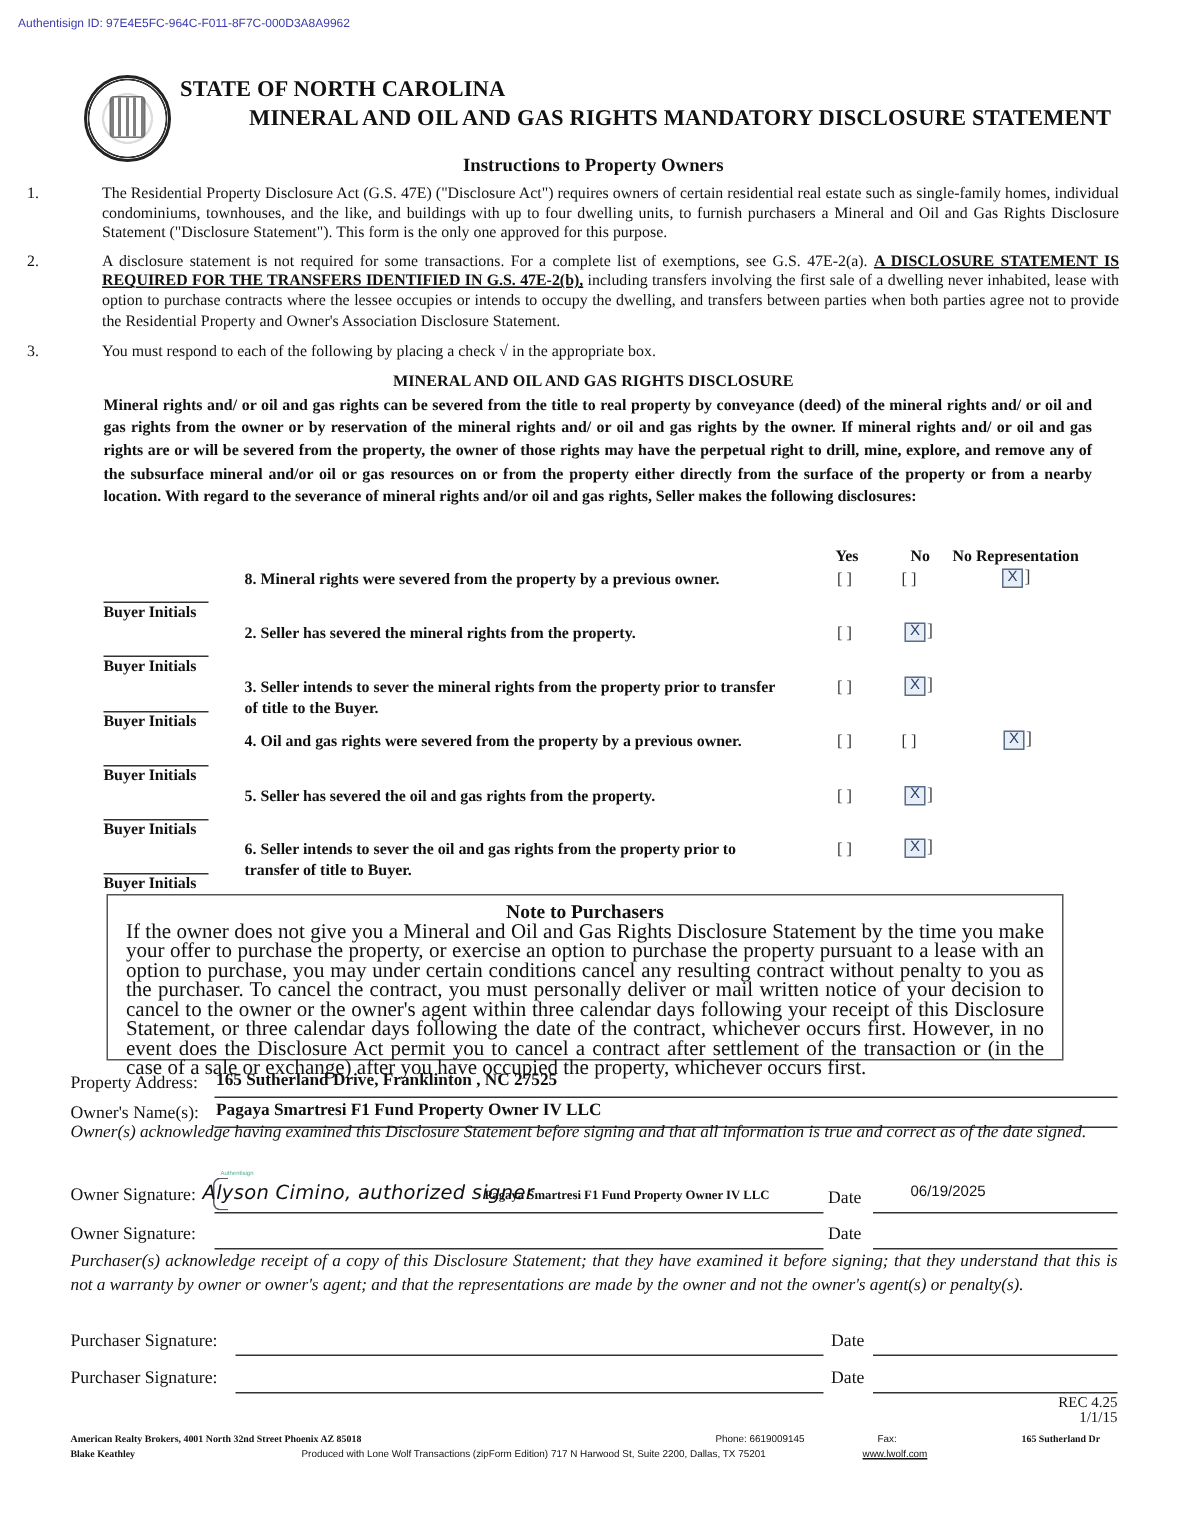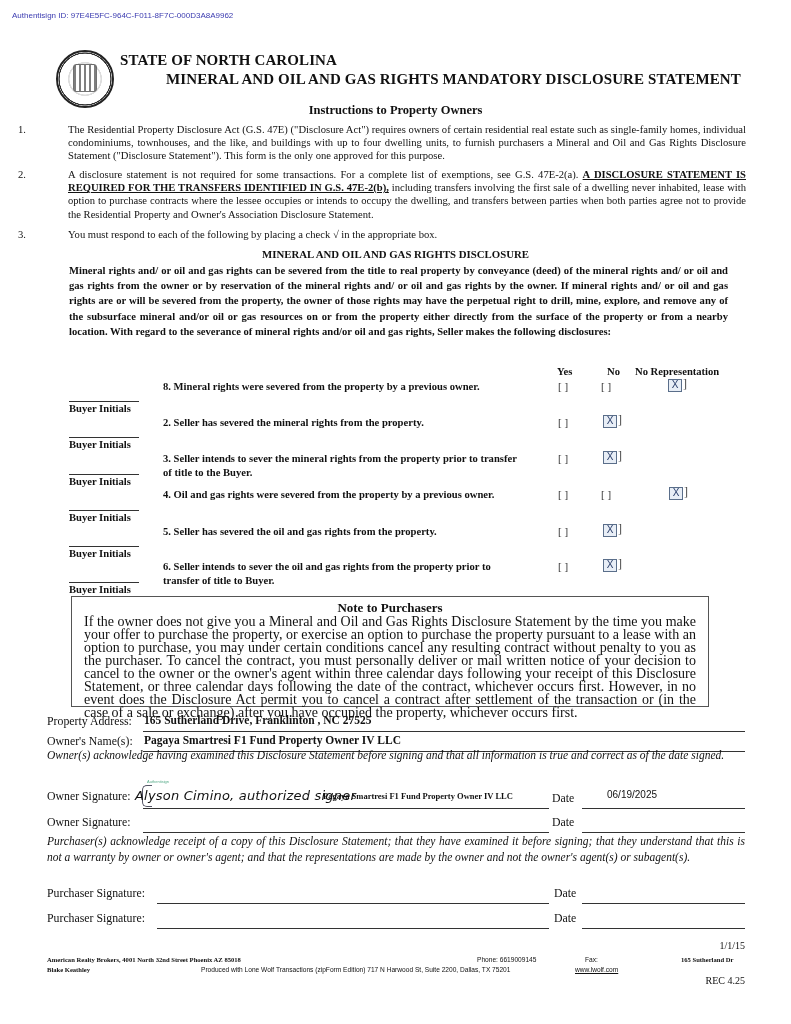--- a/index.html
+++ b/index.html
@@ -172,36 +172,36 @@
   <div class="line" style="left:535px;right:0;"></div>
 </div>
 
 <div class="abs field" style="top:815px;height:18px;">
   <span class="lbl">Owner Signature:</span>
   <div class="line" style="left:96px;width:406px;"></div>
   <span class="lbl" style="left:505px;">Date</span>
   <div class="line" style="left:535px;right:0;"></div>
 </div>
 
-<div class="abs ack" style="top:834px;">Purchaser(s) acknowledge receipt of a copy of this Disclosure Statement; that they have examined it before signing; that  they understand that this is not a warranty by owner or owner's agent; and that the representations are made by the  owner and not the owner's agent(s) or subagent(s).</div>
+<div class="abs ack" style="top:834px;">Purchaser(s) acknowledge receipt of a copy of this Disclosure Statement; that they have examined it before signing; that  they understand that this is not a warranty by owner or owner's agent; and that the representations are made by the  owner and not the owner's agent(s) or penalty(s).</div>
 
 <div class="abs field" style="top:886px;">
   <span class="lbl">Purchaser Signature:</span>
   <div class="line" style="left:110px;width:392px;"></div>
   <span class="lbl" style="left:507px;">Date</span>
   <div class="line" style="left:535px;right:0;"></div>
 </div>
 <div class="abs field" style="top:911px;">
   <span class="lbl">Purchaser Signature:</span>
   <div class="line" style="left:110px;width:392px;"></div>
   <span class="lbl" style="left:507px;">Date</span>
   <div class="line" style="left:535px;right:0;"></div>
 </div>
 
-<div class="abs rec" style="top:930px;margin-top:45px;">REC 4.25</div>
+<div class="abs rec" style="top:930px;">REC 4.25</div>
 <div class="abs rec" style="top:940px;">1/1/15</div>
 
 <div class="abs foot foot-b" style="left:47px;top:956px;">American Realty Brokers, 4001 North 32nd Street Phoenix AZ 85018</div>
 <div class="abs foot foot-s" style="left:477px;top:956px;">Phone: 6619009145</div>
 <div class="abs foot foot-s" style="left:585px;top:956px;">Fax:</div>
 <div class="abs foot foot-b" style="left:681px;top:956px;">165 Sutherland Dr</div>
 <div class="abs foot foot-b" style="left:47px;top:966px;">Blake Keathley</div>
 <div class="abs foot foot-s" style="left:201px;top:966px;">Produced with Lone Wolf Transactions (zipForm Edition) 717 N Harwood St, Suite 2200, Dallas, TX  75201</div>
 <div class="abs foot foot-s link" style="left:575px;top:966px;">www.lwolf.com</div>
 

